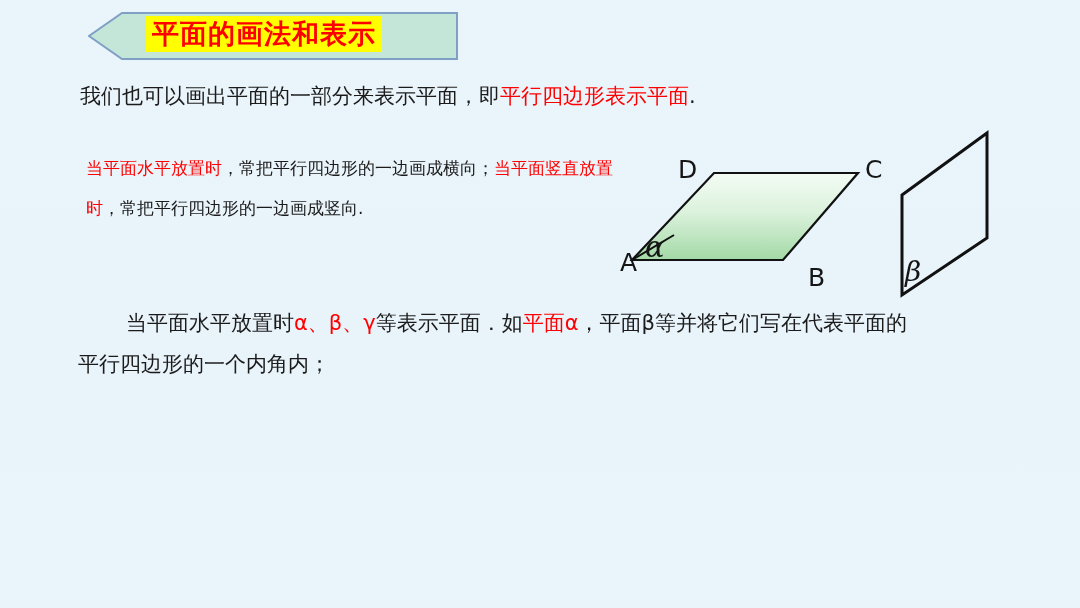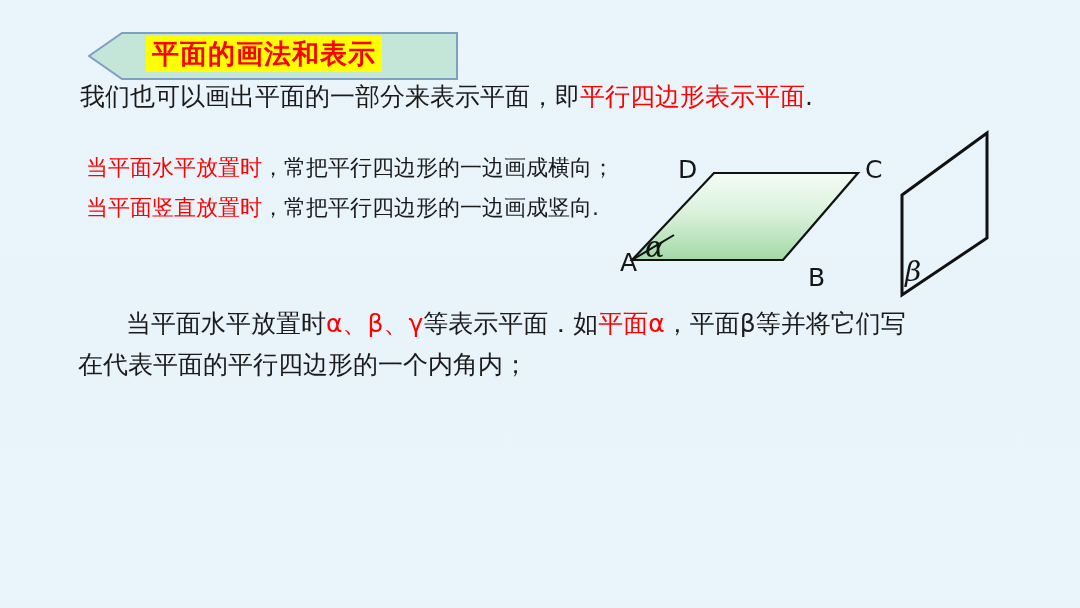--- a/index.html
+++ b/index.html
@@ -18,21 +18,21 @@
     position: relative;
     width: 1080px;
     height: 608px;
     background: linear-gradient(180deg, #eaf4fb 0%, #e8f3fa 60%, #e9f4fb 100%);
   }
 
   
   .banner-wrap {
     position: absolute;
     left: 88px;
-    top: 32px;
+    top: 12px;
     width: 370px;
     height: 48px;
   }
   .banner-shape {
     position: absolute;
     inset: 0;
     width: 100%;
     height: 100%;
     display: block;
   }
@@ -49,39 +49,39 @@
     font-size: 27px;
     letter-spacing: 1px;
     font-family: "DejaVu Sans", "Liberation Sans", sans-serif;
     white-space: nowrap;
   }
 
   
   .para {
     position: absolute;
     color: #1b1b1b;
-    font-size: 25px;
+    font-size: 21px;
     line-height: 35px;
     font-family: "DejaVu Sans", "Liberation Sans", sans-serif;
     white-space: pre-wrap;
   }
   .red { color: #ff0000; }
 
   #line1 {
     left: 80px;
     top: 79px;
     width: 900px;
   }
 
   #block2 {
     left: 86px;
     top: 148px;
     width: 540px;
     line-height: 40px;
-    font-size: 22px;
+    font-size: 17px;
   }
 
   #block3 {
     left: 78px;
     top: 303px;
     width: 830px;
     line-height: 41px;
   }
 
   #block4 {

